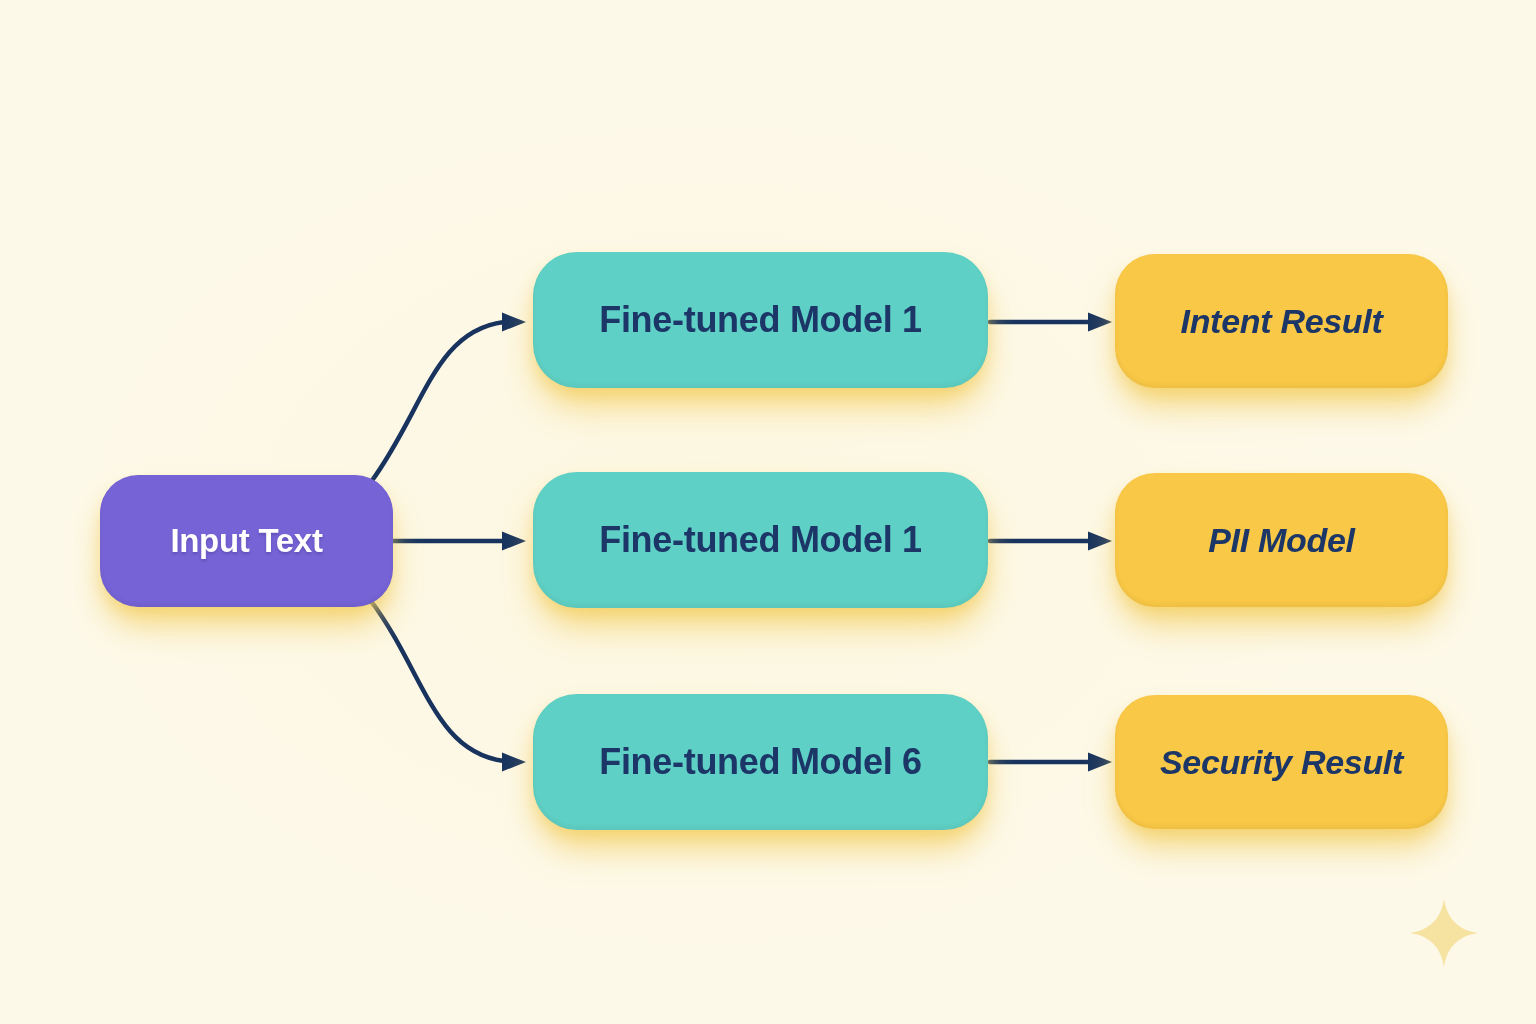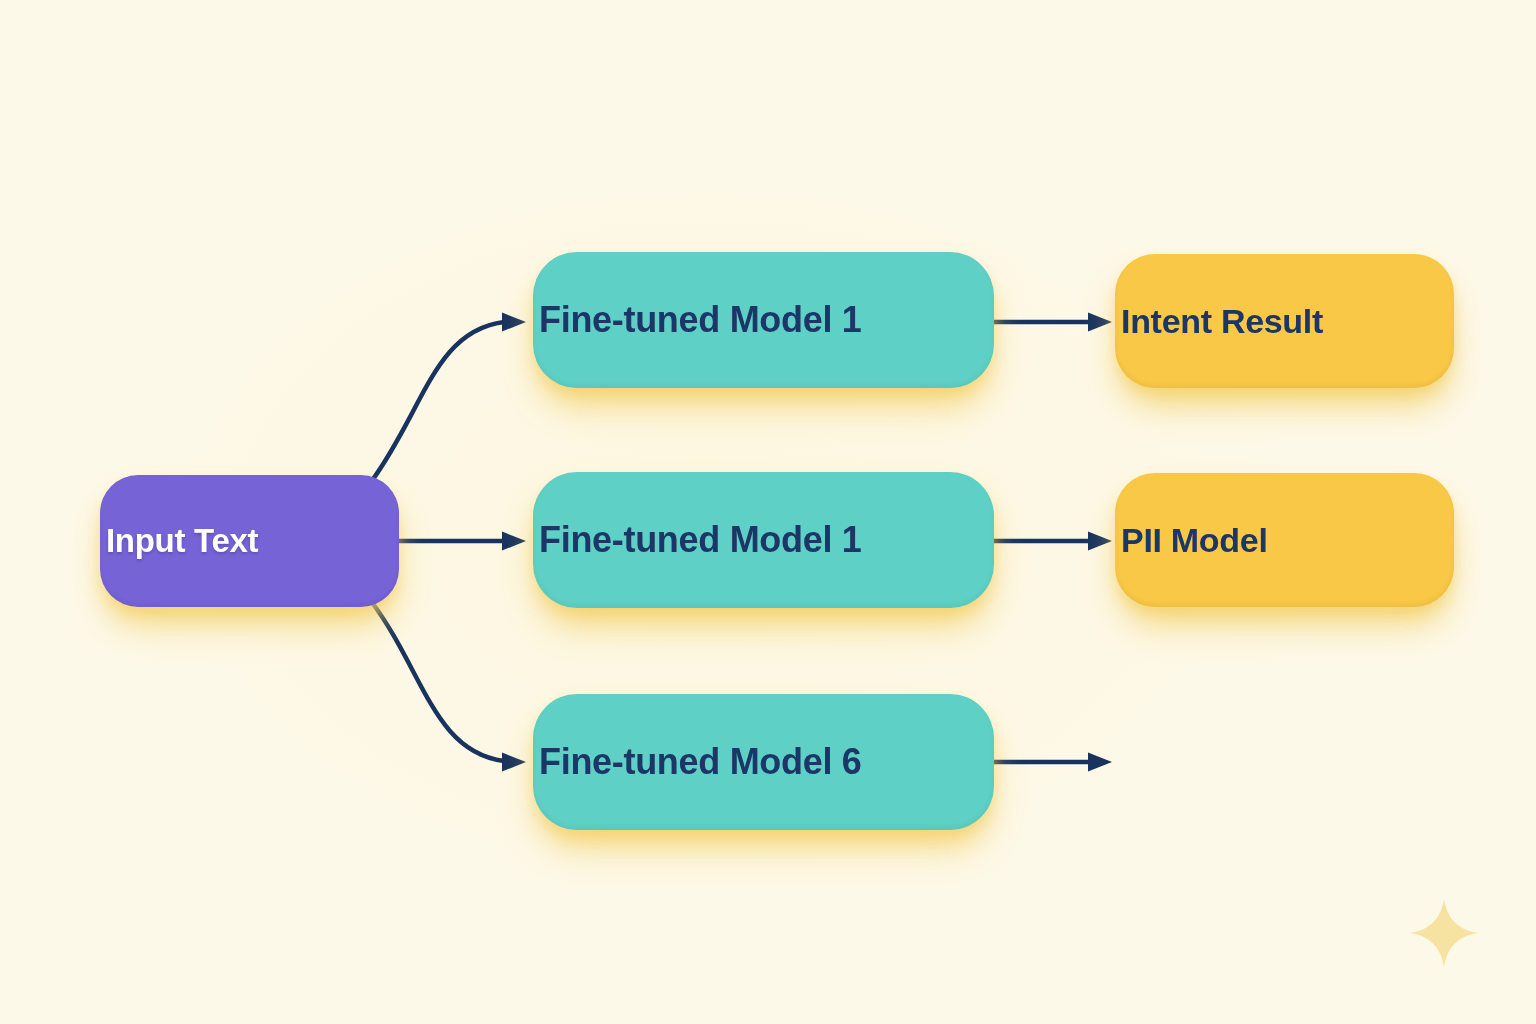--- a/index.html
+++ b/index.html
@@ -32,25 +32,24 @@
     stroke:var(--arrow);
     stroke-width:4.5;
     stroke-linecap:round;
   }
   .arrow-layer polygon{
     fill:var(--arrow);
     stroke:none;
   }
   .node{
     position:absolute;
-    display:flex;align-items:center;justify-content:flex-start;
+    display:flex;align-items:center;justify-content:center;
     font-weight:700;
     letter-spacing:-0.3px;
     box-shadow:0 22px 34px -6px var(--glow), 0 8px 14px -2px rgba(243,205,92,0.45), inset 0 -3px 5px rgba(0,0,0,0.05);
-    padding-left:6px;
   }
   .node-input{
     left:100px;top:475px;width:293px;height:132px;
     background:var(--input-fill);
     border-radius:38px;
     color:var(--text-light);
     font-size:33px;
     text-shadow:0 2px 3px rgba(40,25,90,0.25);
   }
   .node-model{
@@ -62,20 +61,21 @@
   }
   .node-model.row-1{top:252px;}
   .node-model.row-2{top:472px;}
   .node-model.row-3{top:694px;}
   .node-result{
     left:1115px;width:333px;height:134px;
     background:var(--result-fill);
     border-radius:40px;
     color:var(--text-dark);
     font-size:34px;
+    font-style:italic;
   }
   .node-result.row-1{top:254px;}
   .node-result.row-2{top:473px;}
   .node-result.row-3{top:695px;}
   .sparkle{
     position:absolute;
     left:1410px;top:898px;width:68px;height:70px;
   }
   .sparkle path{fill:var(--sparkle);}
 </style>
@@ -118,18 +118,21 @@
   <div class="node node-model row-3">
     <span>Fine-tuned Model 6</span>
   </div>
 
   <div class="node node-result row-1">
     <span>Intent Result</span>
   </div>
   <div class="node node-result row-2">
     <span>PII Model</span>
   </div>
+  <div class="node node-result row-3">
+    <span>Security Result</span>
+  </div>
 
   <svg class="sparkle" viewBox="0 0 96 96" xmlns="http://www.w3.org/2000/svg" aria-hidden="true">
     <path d="M48 0 C52.5 28, 68 43.5, 96 48 C68 52.5, 52.5 68, 48 96 C43.5 68, 28 52.5, 0 48 C28 43.5, 43.5 28, 48 0 Z"></path>
   </svg>
 
 </div>
 
 </body></html>

